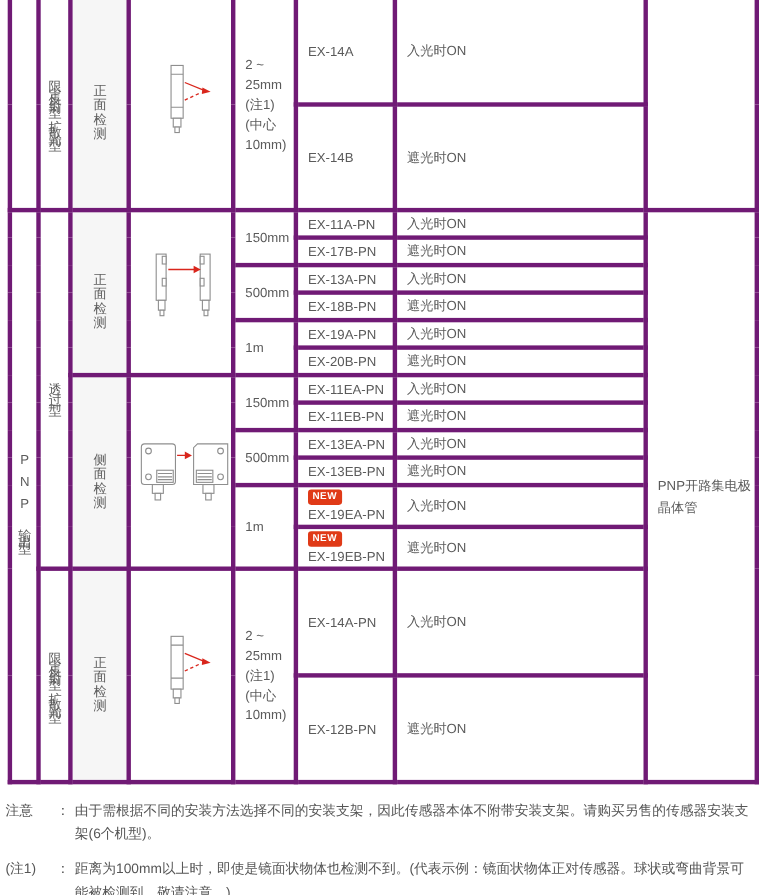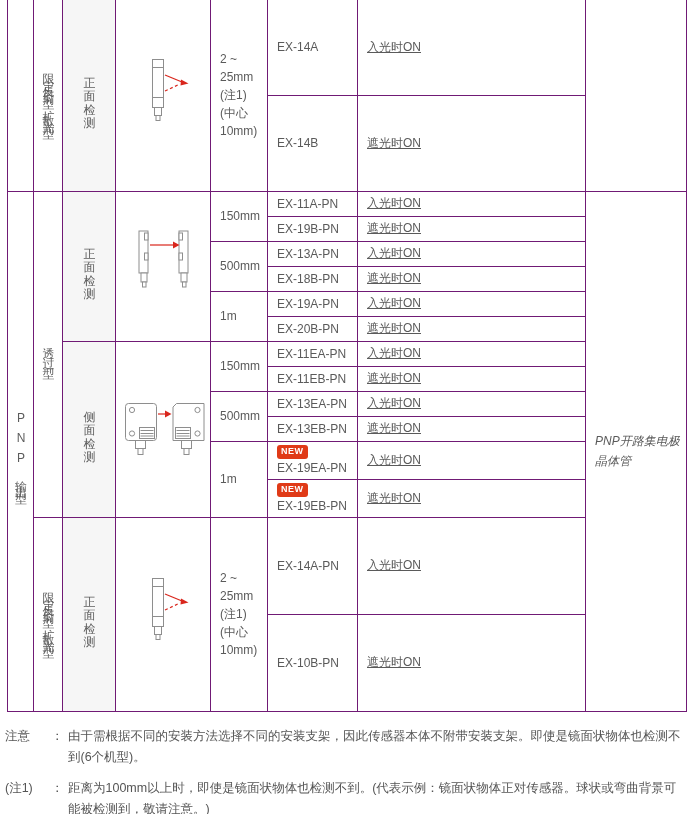--- a/index.html
+++ b/index.html
@@ -6,21 +6,21 @@
   html, body { background: #ffffff; width: 692px; font-family: "Liberation Sans", sans-serif; }
   .page { width: 692px; padding-top: 0; }
 
   table.spec {
     border-collapse: collapse;
     table-layout: fixed;
     margin-left: 7px;
     width: 679px;
   }
   table.spec td {
-    border: 1px solid #701a75;
+    border: 4px solid #701a75;
     font-size: 12px;
     color: #5a5a5a;
     vertical-align: middle;
     overflow: hidden;
   }
   tr.r1 > td { border-top: none; }
 
   
   td.vert { text-align: center; background: #ffffff; }
   td.vert .vtxt {
@@ -30,22 +30,22 @@
     color: #5c5c5c;
   }
   td.det { background: #f6f6f6; }
   .ls6  { letter-spacing: 6px; }
   .ls10 { letter-spacing: 10px; }
   .ls13 { letter-spacing: 13px; }
 
   td.imgcell { text-align: center; background: #fff; }
   td.dist { padding-left: 9px; white-space: pre-line; line-height: 1.5; }
   td.model { padding-left: 9px; color: #434c57; }
-  td.action { padding-left: 9px; text-decoration: underline; }
-  td.circuit { padding-left: 9px; line-height: 1.7; font-style: italic; }
+  td.action { padding-left: 9px; }
+  td.circuit { padding-left: 9px; line-height: 1.7; }
 
   .newwrap { display: flex; flex-direction: column; align-items: flex-start; justify-content: center; gap: 2px; }
   .badge-new {
     display: inline-block;
     background: #e03a17;
     color: #ffffff;
     font-size: 9px;
     font-weight: bold;
     line-height: 1;
     padding: 2px 4px 2.5px 4px;
@@ -140,21 +140,21 @@
           <line class="beam" x1="34" y1="20" x2="58" y2="20"></line>
           <polygon class="beamfill" points="57,16.5 63.5,20 57,23.5"></polygon>
         </svg>
       </td>
       <td class="dist" rowspan="2">150mm</td>
       <td class="model">EX-11A-PN</td>
       <td class="action">入光时ON</td>
       <td class="circuit" rowspan="14">PNP开路集电极晶体管</td>
     </tr>
     <tr style="height:25px">
-      <td class="model">EX-19B-PN</td>
+      <td class="model">EX-17B-PN</td>
       <td class="action">遮光时ON</td>
     </tr>
     <tr style="height:25px">
       <td class="dist" rowspan="2">500mm</td>
       <td class="model">EX-13A-PN</td>
       <td class="action">入光时ON</td>
     </tr>
     <tr style="height:25px">
       <td class="model">EX-18B-PN</td>
       <td class="action">遮光时ON</td>
@@ -255,31 +255,31 @@
       </td>
       <td class="dist" rowspan="2">2 ~
 25mm
 (注1)
 (中心
 10mm)</td>
       <td class="model">EX-14A-PN</td>
       <td class="action">入光时ON</td>
     </tr>
     <tr style="height:97px">
-      <td class="model">EX-10B-PN</td>
+      <td class="model">EX-12B-PN</td>
       <td class="action">遮光时ON</td>
     </tr>
   </tbody>
     </table>
 
   <div class="notes">
     <div class="note">
       <span class="note-label">注意</span>
       <span class="note-colon">：</span>
-      <span class="note-text">由于需根据不同的安装方法选择不同的安装支架，因此传感器本体不附带安装支架。即使是镜面状物体也检测不到(6个机型)。</span>
+      <span class="note-text">由于需根据不同的安装方法选择不同的安装支架，因此传感器本体不附带安装支架。请购买另售的传感器安装支架(6个机型)。</span>
     </div>
     <div class="note">
       <span class="note-label">(注1)</span>
       <span class="note-colon">：</span>
       <span class="note-text">距离为100mm以上时，即使是镜面状物体也检测不到。(代表示例：镜面状物体正对传感器。球状或弯曲背景可能被检测到，敬请注意。)</span>
     </div>
   </div>
 </div>
 
 </body></html>

